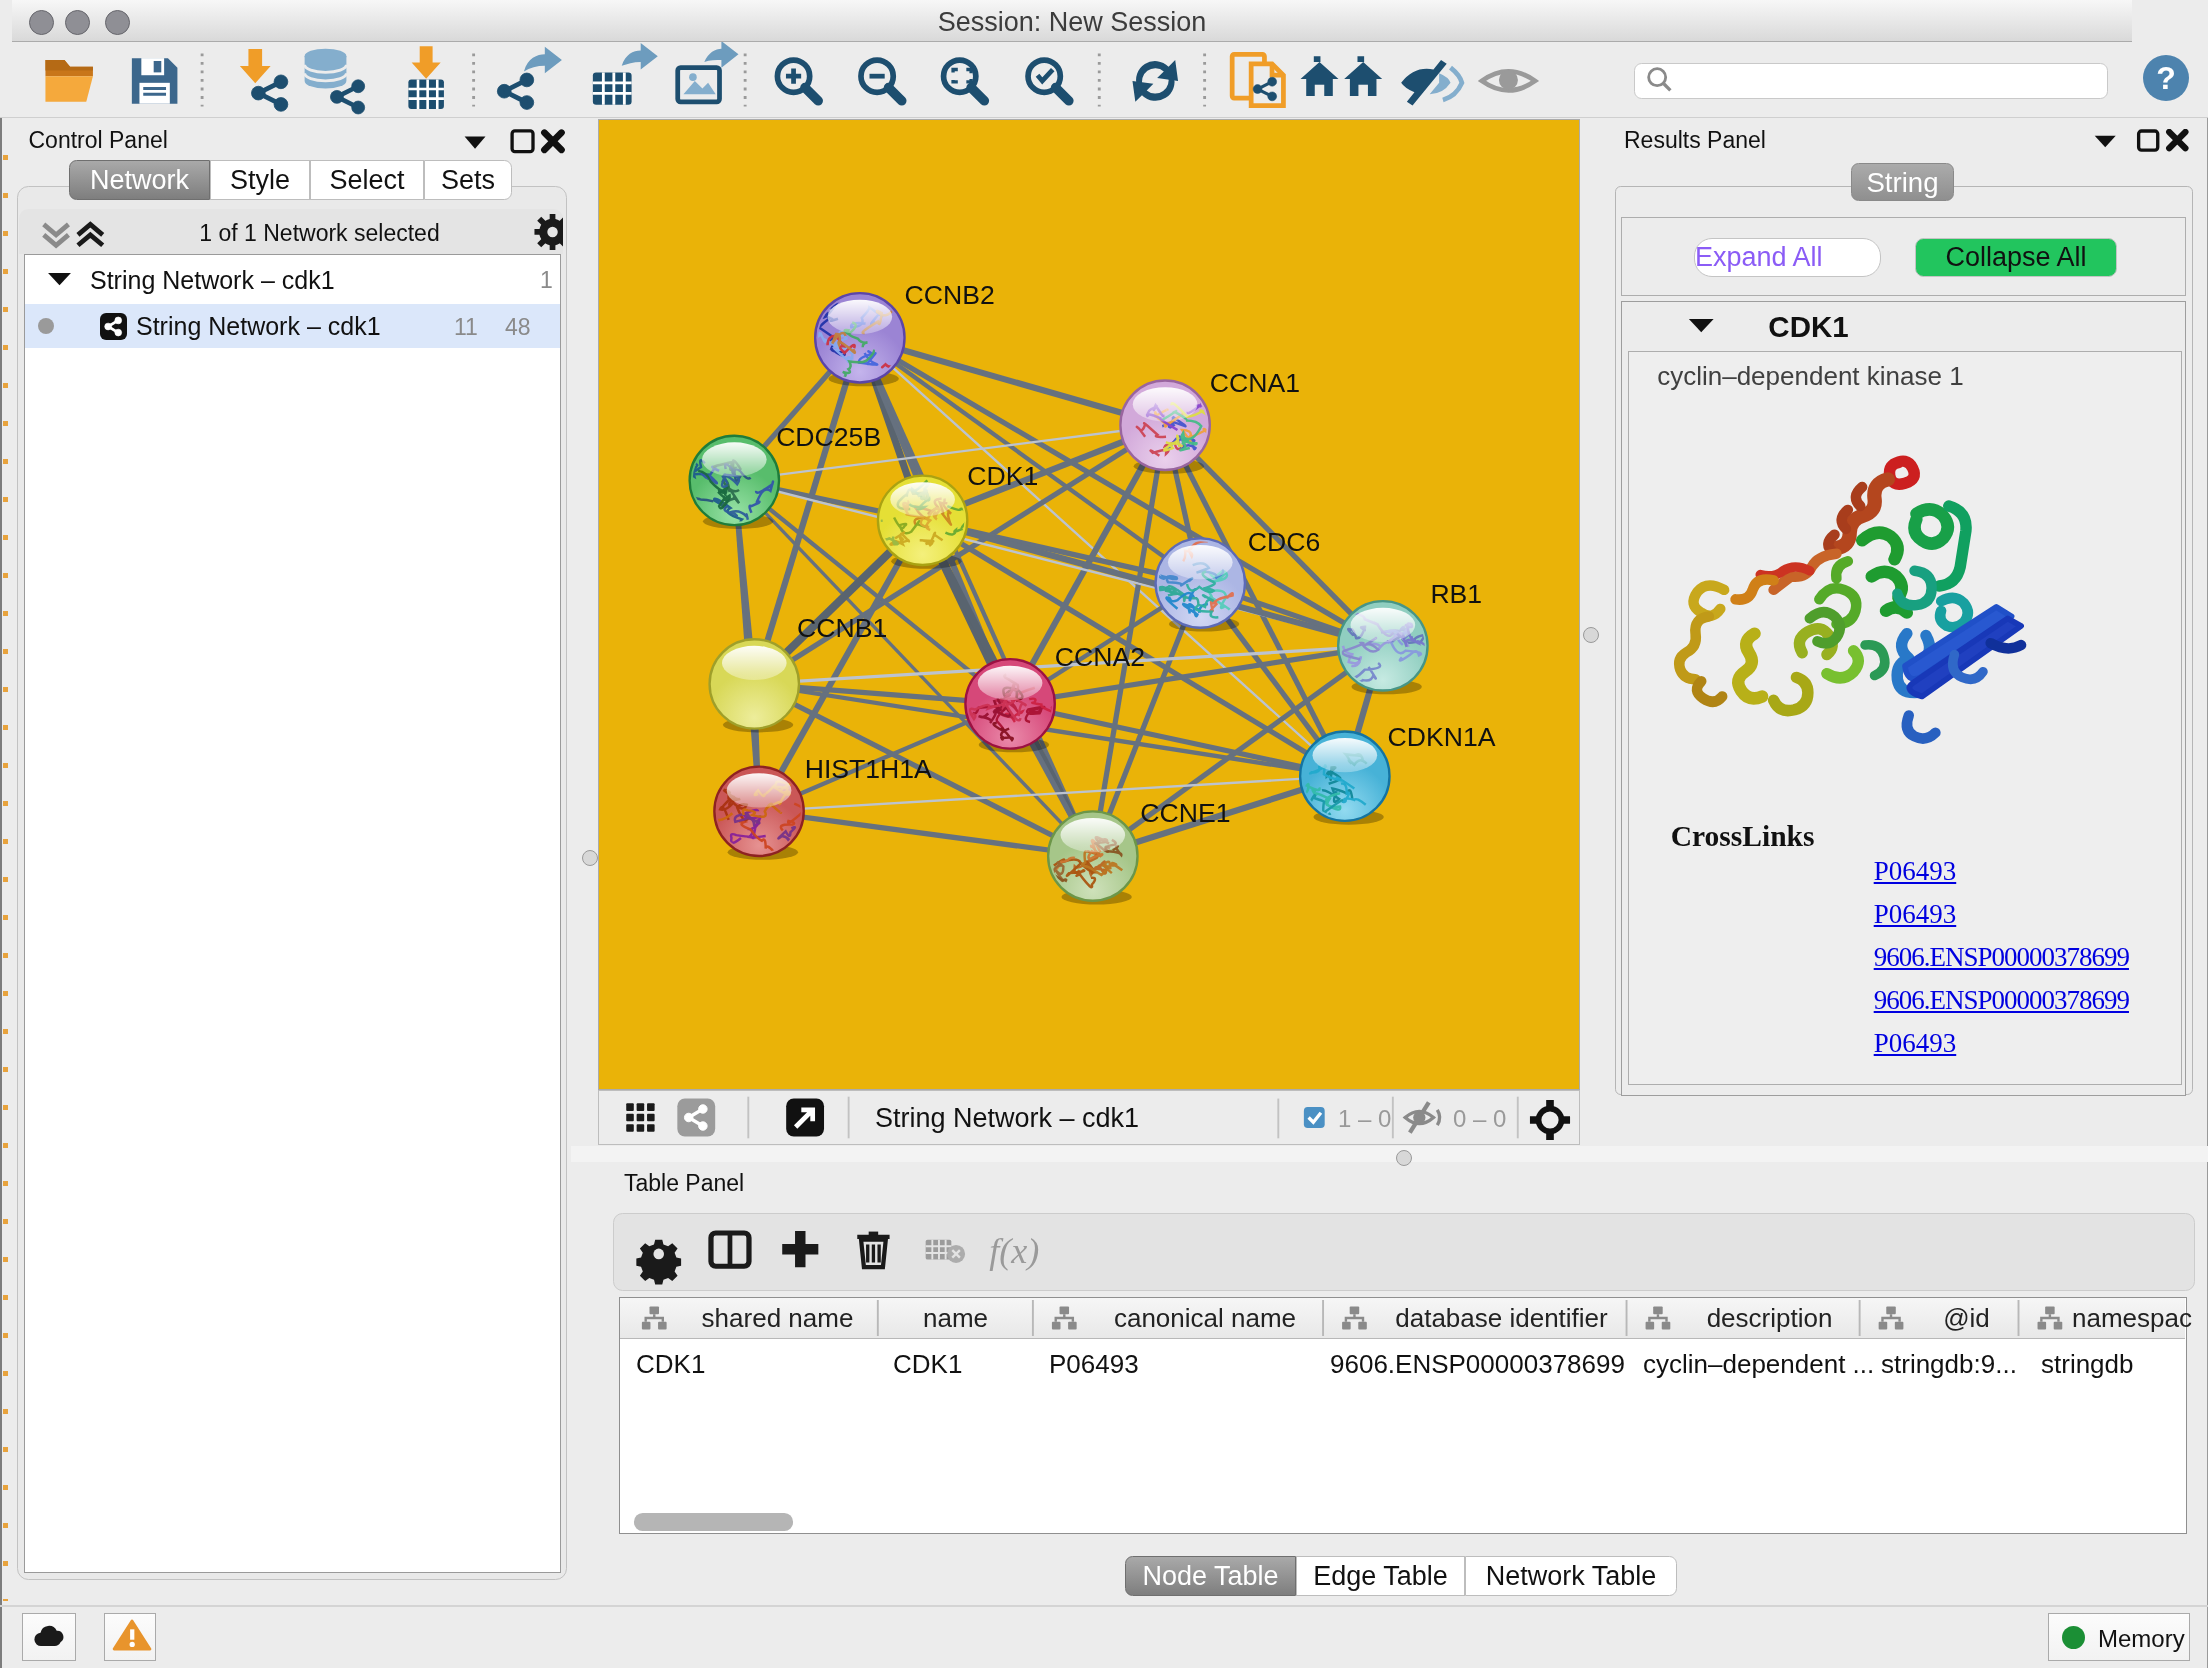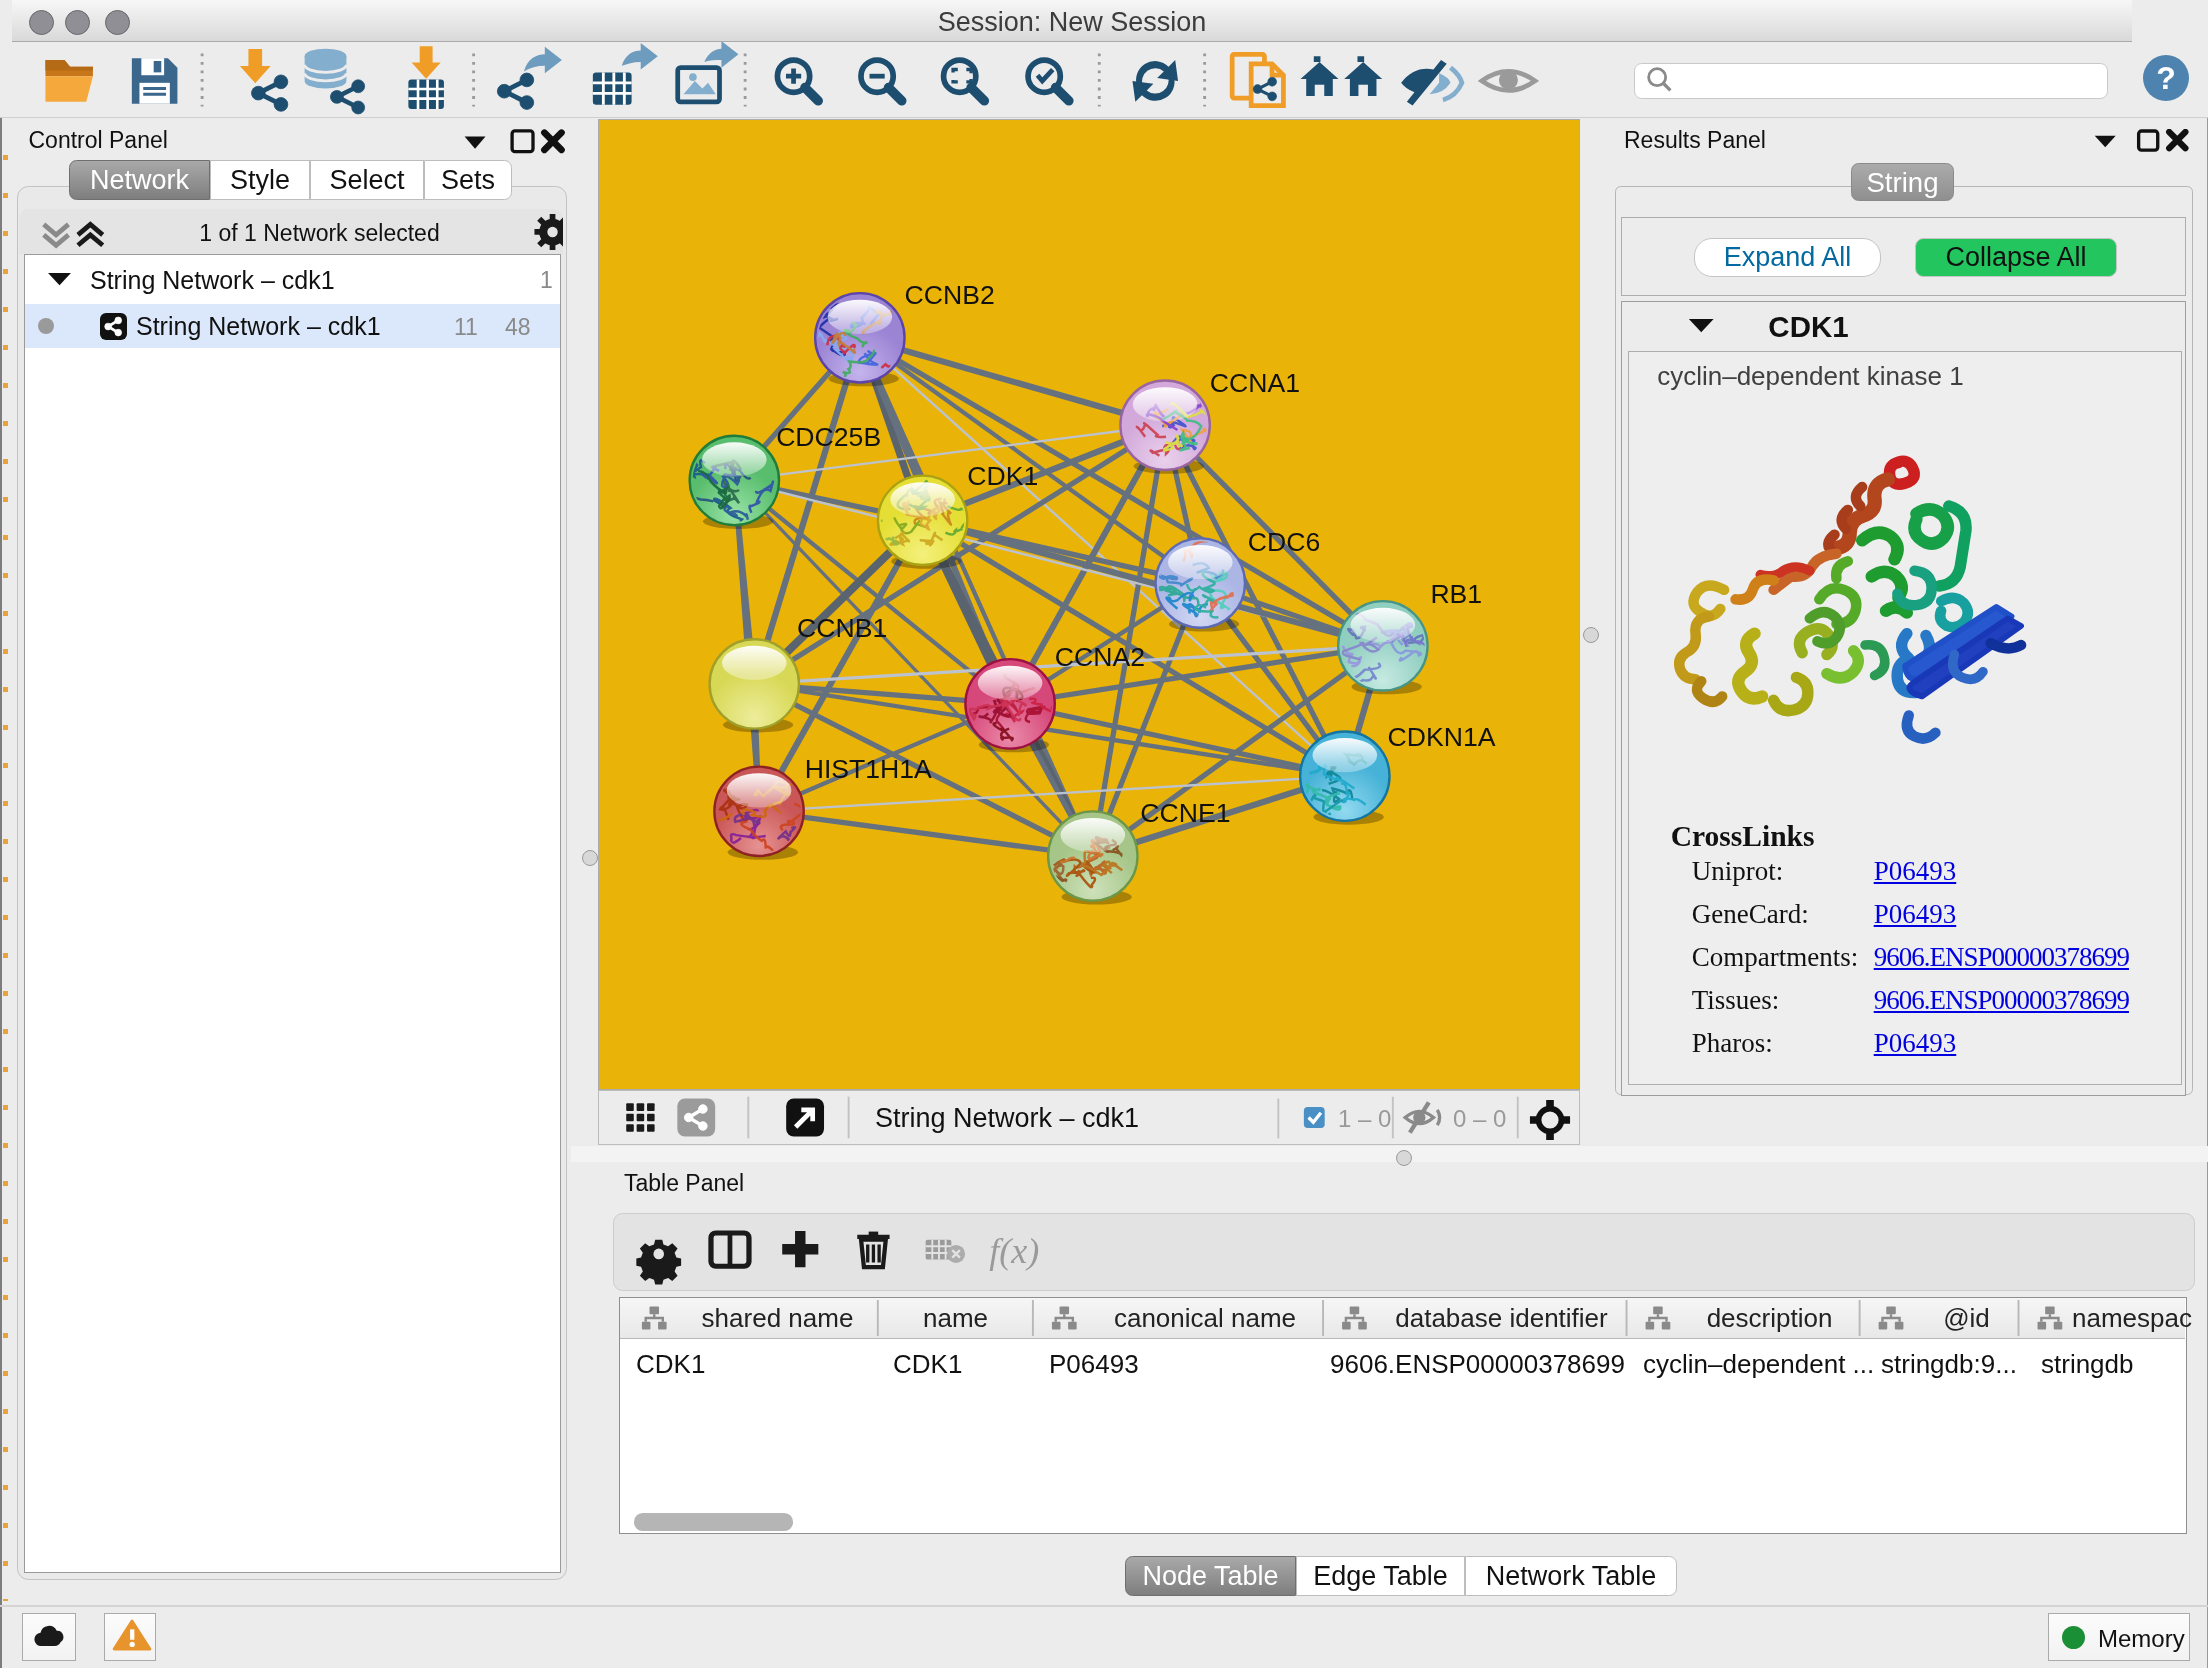--- a/index.html
+++ b/index.html
@@ -643,21 +643,21 @@
 <div class="abs" style="left:1396px;top:1150px;width:14.3px;height:14.3px;border-radius:50%;background:#d8d8d8;border:1px solid #9a9a9a;z-index:3;"></div>
 <div class="abs" id="rp-title" style="left:1624px;top:127px;font-size:23px;color:#111;">Results Panel</div>
 <div class="abs" id="stringtab">String</div>
 <div class="abs" id="rp-pane"></div>
 <svg class="abs" style="left:2089px;top:129px;" width="105" height="25" viewBox="0 0 110 26">
     <path d="M6 7 l11 12 11 -12 z" fill="#111"></path>
     <rect x="52" y="2" width="20" height="20" rx="3" fill="none" stroke="#111" stroke-width="3.5"></rect>
     <path d="M84 3 l17 17 M101 3 l-17 17" stroke="#111" stroke-width="6.5" stroke-linecap="round"></path>
   </svg>
 <div class="abs" style="left:1621px;top:217px;width:565px;height:79px;border:1px solid #adadad;background:#ececec;box-sizing:border-box;">
-  <div class="abs" style="left:72px;top:20px;width:185px;height:37px;background:#fff;border:1px solid #c4c4c4;border-radius:18px;text-align:center;line-height:36px;font-size:27px;color:#0369a1;">Expand All</div>
+  <div class="abs" style="left:72px;top:20px;width:185px;height:37px;background:#fff;border:1px solid #c4c4c4;border-radius:18px;text-align:left;line-height:36px;font-size:27px;color:#8b5cf6;">Expand All</div>
   <div class="abs" style="left:293px;top:20px;width:200px;height:37px;background:#22c55e;border:1px solid #c4c4c4;border-radius:8.6px;text-align:center;line-height:36px;font-size:27px;color:#111;">Collapse All</div>
 </div>
 <div class="abs" style="left:1621px;top:301px;width:565px;height:795px;border:1px solid #9d9d9d;background:#ececec;box-sizing:border-box;">
   <svg class="abs" style="left:65px;top:14.3px;" width="28.5" height="21" viewBox="0 0 30 22">
       <path d="M2 3 l13 14 13 -14 z" fill="#111"></path>
     </svg>
   <div class="abs" style="left:0;top:7.6px;width:373px;text-align:center;font-size:29.5px;font-weight:bold;color:#111;">CDK1</div>
   <div class="abs" style="left:5.7px;top:49px;width:552px;height:732px;border:1px solid #adadad;background:#eeeeee;">
     <div class="abs" style="left:28.5px;top:8.6px;font-size:26px;color:#404040;">cyclin–dependent kinase 1</div>
     <svg class="abs" style="left:38px;top:95px;" width="376" height="319" viewBox="0 0 395 335">
@@ -685,27 +685,20 @@
 <path d="M254 282 q-6 16 6 22 q12 6 22 -4" stroke="#2860c0" stroke-width="11"></path>
 <path d="M250 230 l96 -62 16 10 -96 64 q-14 6 -16 -12 z" stroke="#2050c8" fill="#2858d0" stroke-width="6"></path>
 <path d="M268 262 l104 -74 -14 -8 -100 68 q-10 8 10 14 z" stroke="#1838b8" fill="#2040c0" stroke-width="6"></path>
 <path d="M340 206 q18 10 32 2" stroke="#10309a" stroke-width="11"></path>
 <path d="M302 218 q-6 18 8 24 q14 6 22 -6" stroke="#3068c8" stroke-width="10"></path>
 <path d="M150 180 q14 -12 26 -2 q10 10 2 22 q-8 10 -20 4" stroke="#4f9e2c" stroke-width="11" fill="none"></path>
           <path d="M208 208 q16 -2 20 12 q4 14 -10 20" stroke="#2b9a55" stroke-width="10" fill="none"></path>
         </g>
 </svg>
     <div class="abs" style="left:42px;top:468px;font-family:'Liberation Serif',serif;font-size:29.5px;font-weight:bold;color:#111;">CrossLinks</div>
-    <div class="abs" style="left:63px;top:504px;width:476px;font-family:'Liberation Serif',serif;font-size:27px;color:#111;">
-      <div style="height:43px;">Uniprot:</div>
-      <div style="height:43px;">GeneCard:</div>
-      <div style="height:43px;">Compartments:</div>
-      <div style="height:43px;">Tissues:</div>
-      <div style="height:43px;">Pharos:</div>
-    </div>
     <div class="abs" style="left:245px;top:504px;width:314px;font-family:'Liberation Serif',serif;font-size:27px;color:#0000e0;text-decoration:underline;">
       <div style="height:43px;">P06493</div>
       <div style="height:43px;">P06493</div>
       <div style="height:43px;letter-spacing:-1px;">9606.ENSP00000378699</div>
       <div style="height:43px;letter-spacing:-1px;">9606.ENSP00000378699</div>
       <div style="height:43px;">P06493</div>
     </div>
   </div>
 </div>
 <div class="abs" style="left:571px;top:1146px;width:1638px;height:16px;background:#f3f3f3;"></div>

